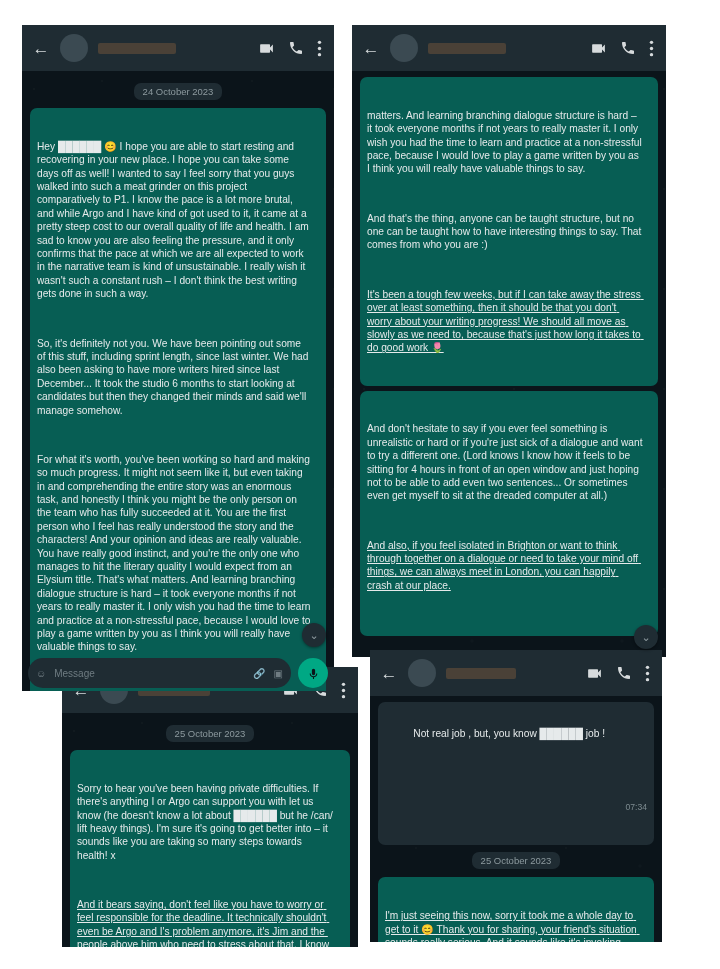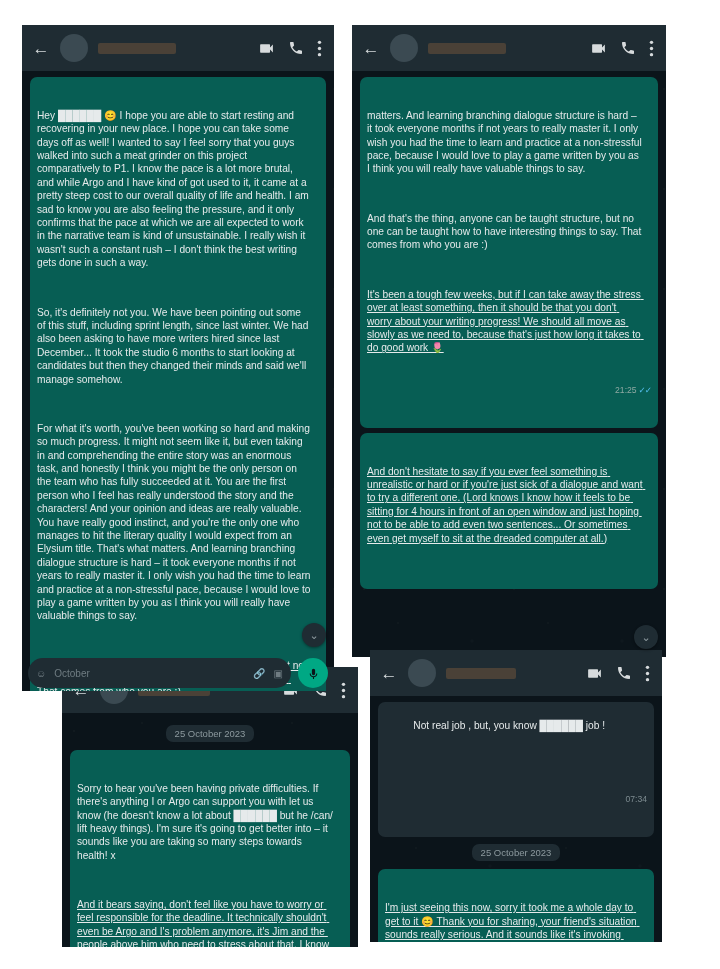--- a/index.html
+++ b/index.html
@@ -201,32 +201,35 @@
           <svg width="5" height="17" viewBox="0 0 4 18" fill="#d7dbdd">
               <circle cx="2" cy="2.5" r="1.8"></circle>
               <circle cx="2" cy="9" r="1.8"></circle>
               <circle cx="2" cy="15.5" r="1.8"></circle>
             </svg>
         </span>
       </div>
     </div>
     <div class="chat">
       <div class="chat-inner">
+        <div class="daystamp">
+          <span>24 October 2023</span>
+        </div>
         <div class="bubble out" style="max-width:100%">
           <p>Hey ██████ 😊 I hope you are able to start resting and recovering in your new place. I hope you can take some days off as well! I wanted to say I feel sorry that you guys walked into such a meat grinder on this project comparatively to P1. I know the pace is a lot more brutal, and while Argo and I have kind of got used to it, it came at a pretty steep cost to our overall quality of life and health. I am sad to know you are also feeling the pressure, and it only confirms that the pace at which we are all expected to work in the narrative team is kind of unsustainable. I really wish it wasn't such a constant rush – I don't think the best writing gets done in such a way.</p>
           <p>So, it's definitely not you. We have been pointing out some of this stuff, including sprint length, since last winter. We had also been asking to have more writers hired since last December... It took the studio 6 months to start looking at candidates but then they changed their minds and said we'll manage somehow.</p>
           <p>For what it's worth, you've been working so hard and making so much progress. It might not seem like it, but even taking in and comprehending the entire story was an enormous task, and honestly I think you might be the only person on the team who has fully succeeded at it. You are the first person who I feel has really understood the story and the characters! And your opinion and ideas are really valuable. You have really good instinct, and you're the only one who manages to hit the literary quality I would expect from an Elysium title. That's what matters. And learning branching dialogue structure is hard – it took everyone months if not years to really master it. I only wish you had the time to learn and practice at a non-stressful pace, because I would love to play a game written by you as I think you will really have valuable things to say.</p>
           <p>And that's the thing, anyone can be taught structure, but no one can be taught how to have interesting things to say. That comes from who you are :)</p>
         </div>
       </div>
       <div class="fab-down" style="right:8px; bottom:44px;">⌄</div>
       <div class="composer">
         <div class="field">
           <span>☺</span>
-          <span class="ph">October</span>
+          <span class="ph">Message</span>
           <span>🔗</span>
           <span>▣</span>
         </div>
         <div class="mic">
           <svg width="13" height="13" viewBox="0 0 24 24" fill="#0b141a">
               <path d="M12 15a3 3 0 0 0 3-3V6a3 3 0 1 0-6 0v6a3 3 0 0 0 3 3zm5-3a5 5 0 0 1-10 0H5a7 7 0 0 0 6 6.9V22h2v-3.1A7 7 0 0 0 19 12h-2z"></path>
             </svg>
         </div>
       </div>
     </div>
@@ -258,24 +261,24 @@
             </svg>
         </span>
       </div>
     </div>
     <div class="chat">
       <div class="chat-inner">
         <div class="bubble out" style="max-width:100%">
           <p>matters. And learning branching dialogue structure is hard – it took everyone months if not years to really master it. I only wish you had the time to learn and practice at a non-stressful pace, because I would love to play a game written by you as I think you will really have valuable things to say.</p>
           <p>And that's the thing, anyone can be taught structure, but no one can be taught how to have interesting things to say. That comes from who you are :)</p>
           <p>It's been a tough few weeks, but if I can take away the stress over at least something, then it should be that you don't worry about your writing progress! We should all move as slowly as we need to, because that's just how long it takes to do good work 🌷</p>
-          <span class="meta"><span>21:25</span><span class="tick">✓✓</span></span>
         </div>
         <div class="bubble out" style="max-width:100%">
           <p>And don't hesitate to say if you ever feel something is unrealistic or hard or if you're just sick of a dialogue and want to try a different one. (Lord knows I know how it feels to be sitting for 4 hours in front of an open window and just hoping not to be able to add even two sentences... Or sometimes even get myself to sit at the dreaded computer at all.)</p>
+          <p>And also, if you feel isolated in Brighton or want to think through together on a dialogue or need to take your mind off things, we can always meet in London, you can happily crash at our place.</p>
           
         </div>
 
       </div>
       <div class="fab-down" style="right:8px; bottom:8px;">⌄</div>
     </div>
   </div>
 
   <div class="panel" id="panel-c">
     <div class="wa-header">
@@ -340,21 +343,21 @@
           <svg width="5" height="17" viewBox="0 0 4 18" fill="#d7dbdd">
               <circle cx="2" cy="2.5" r="1.8"></circle>
               <circle cx="2" cy="9" r="1.8"></circle>
               <circle cx="2" cy="15.5" r="1.8"></circle>
             </svg>
         </span>
       </div>
     </div>
     <div class="chat">
       <div class="chat-inner">
-        <div class="bubble in" style="max-width:100%;padding-top:4px;">
+        <div class="bubble in" style="max-width:100%;padding-top:12px;">
           <span style="display:inline-block">Not real job , but, you know ██████ job !</span>
           <span class="meta"><span>07:34</span></span>
         </div>
         <div class="daystamp">
           <span>25 October 2023</span>
         </div>
         <div class="bubble out" style="max-width:100%">
           <p>I'm just seeing this now, sorry it took me a whole day to get to it 😊 Thank you for sharing, your friend's situation sounds really serious. And it sounds like it's invoking some serious stuff for you to work through as well. And honestly, that's what's important in life, not videogames. You shouldn't feel like any of us will feel let down when obviously real life stuff comes up like that. We're not surgeons, no one's going to die if we're behind on writing 😊</p>
           
           

